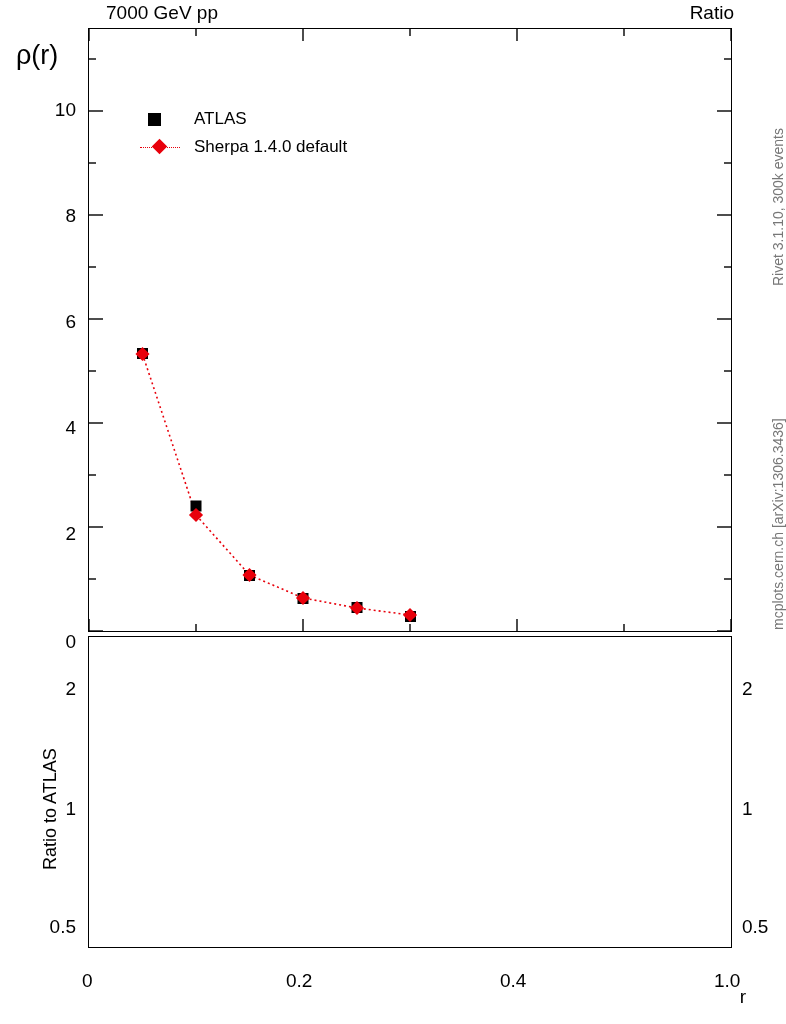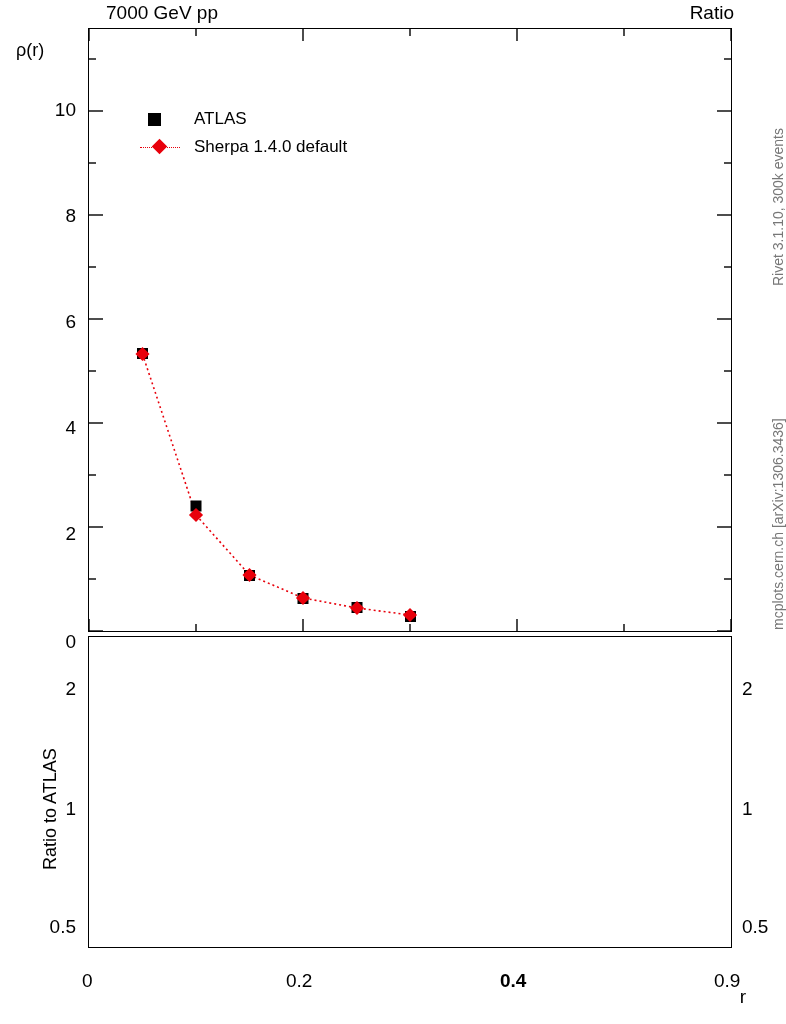--- a/index.html
+++ b/index.html
@@ -17,21 +17,21 @@
   .frame-ratio{position:absolute;left:88px;top:636px;width:644px;height:312px;
                border:1.5px solid #000;box-sizing:border-box;background:#fff;}
 
   .lbl{position:absolute;font-size:19px;margin-top:16px;}
   .lbl.r{text-align:right;}
 
   
   .vtext{position:absolute;font-size:14px;color:#777;
          transform-origin:0 0;transform:rotate(-90deg);white-space:nowrap;}
 
-  .ylabel-main{position:absolute;left:16px;top:40px;font-size:18px;}
+  .ylabel-main{position:absolute;left:16px;top:40px;font-size:27px;}
   .ylabel-ratio{position:absolute;font-size:18px;transform-origin:0 0;
                 transform:rotate(-90deg);white-space:nowrap;}
 
   .xlabel{position:absolute;right:40px;top:986px;font-size:19px;}
 
   
   .legend{position:absolute;left:140px;top:106px;font-size:17px;}
   .legend .row{position:relative;height:28px;}
   .legend .row .txt{position:absolute;left:54px;top:3px;white-space:nowrap;}
   .sq{position:absolute;left:8px;top:7px;width:13px;height:13px;background:#000;}
@@ -212,17 +212,17 @@
   <div class="lbl r" style="left:26px;top:662px;width:50px;">2</div>
 
   <div class="lbl" style="left:742px;top:782px;">1</div>
   <div class="lbl" style="left:742px;top:900px;">0.5</div>
   <div class="lbl" style="left:742px;top:662px;">2</div>
 
   <div class="ylabel-ratio" style="left:40px;top:870px;">Ratio to ATLAS</div>
 
   <div class="lbl" style="left:82px;top:954px;">0</div>
   <div class="lbl" style="left:286px;top:954px;">0.2</div>
-  <div class="lbl" style="left:500px;top:954px;font-weight:bold;">0.4</div>
-  <div class="lbl" style="left:714px;top:954px;">0.9</div>
+  <div class="lbl" style="left:500px;top:954px;">0.4</div>
+  <div class="lbl" style="left:714px;top:954px;">1.0</div>
 
   <div class="xlabel">r</div>
 </div>
 
 </body></html>

